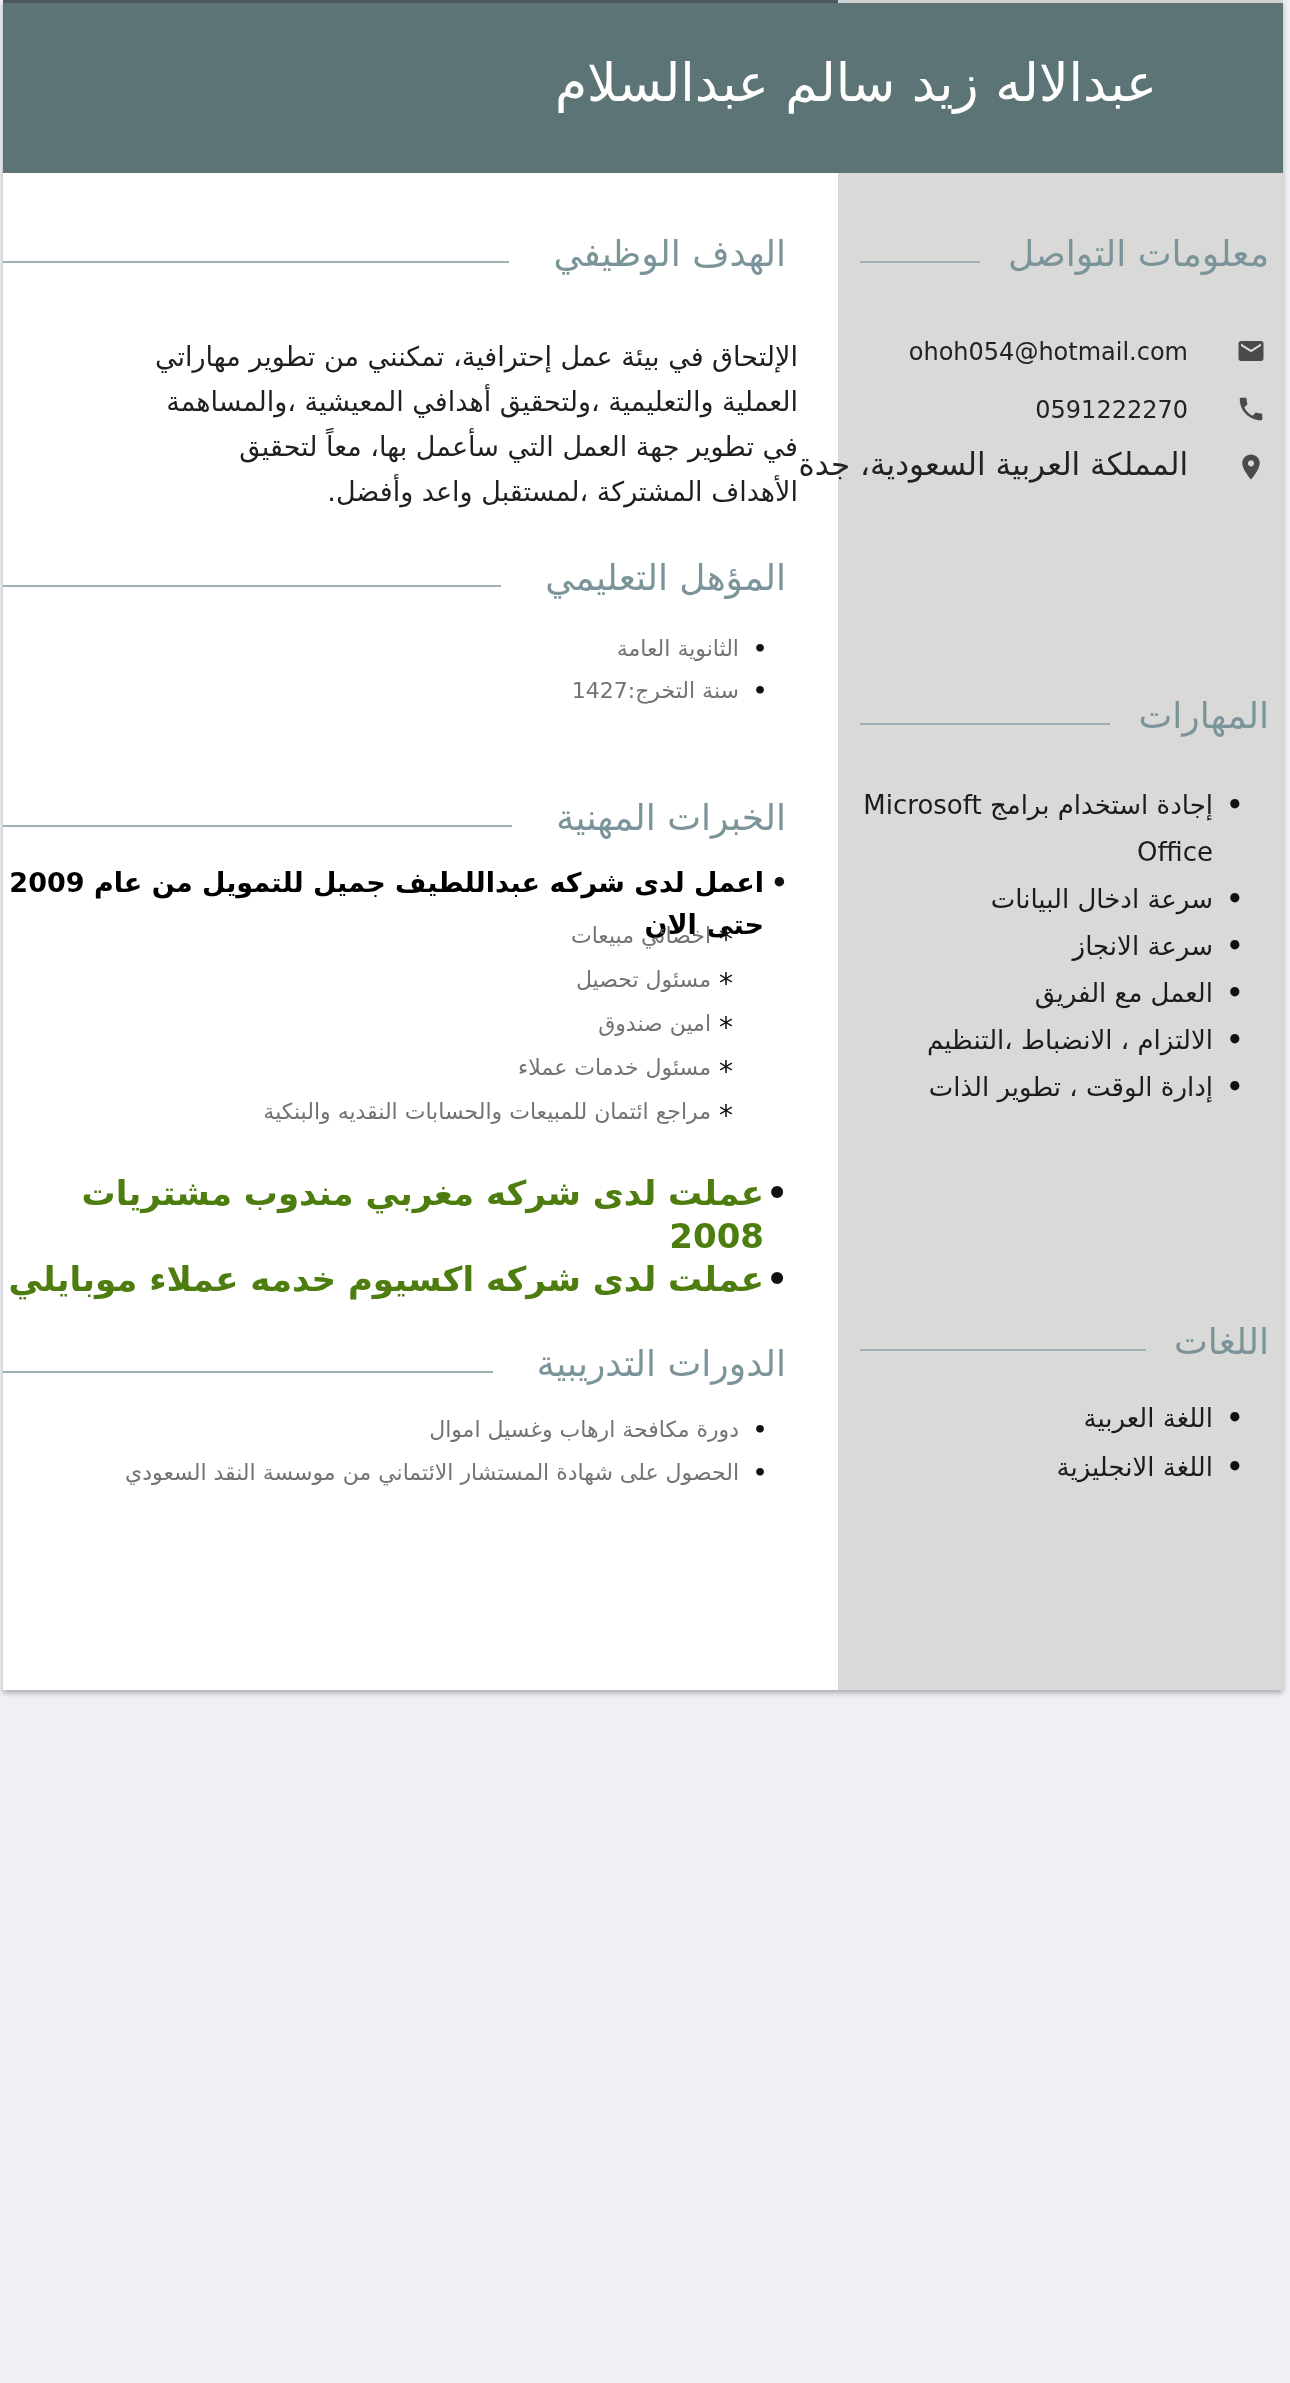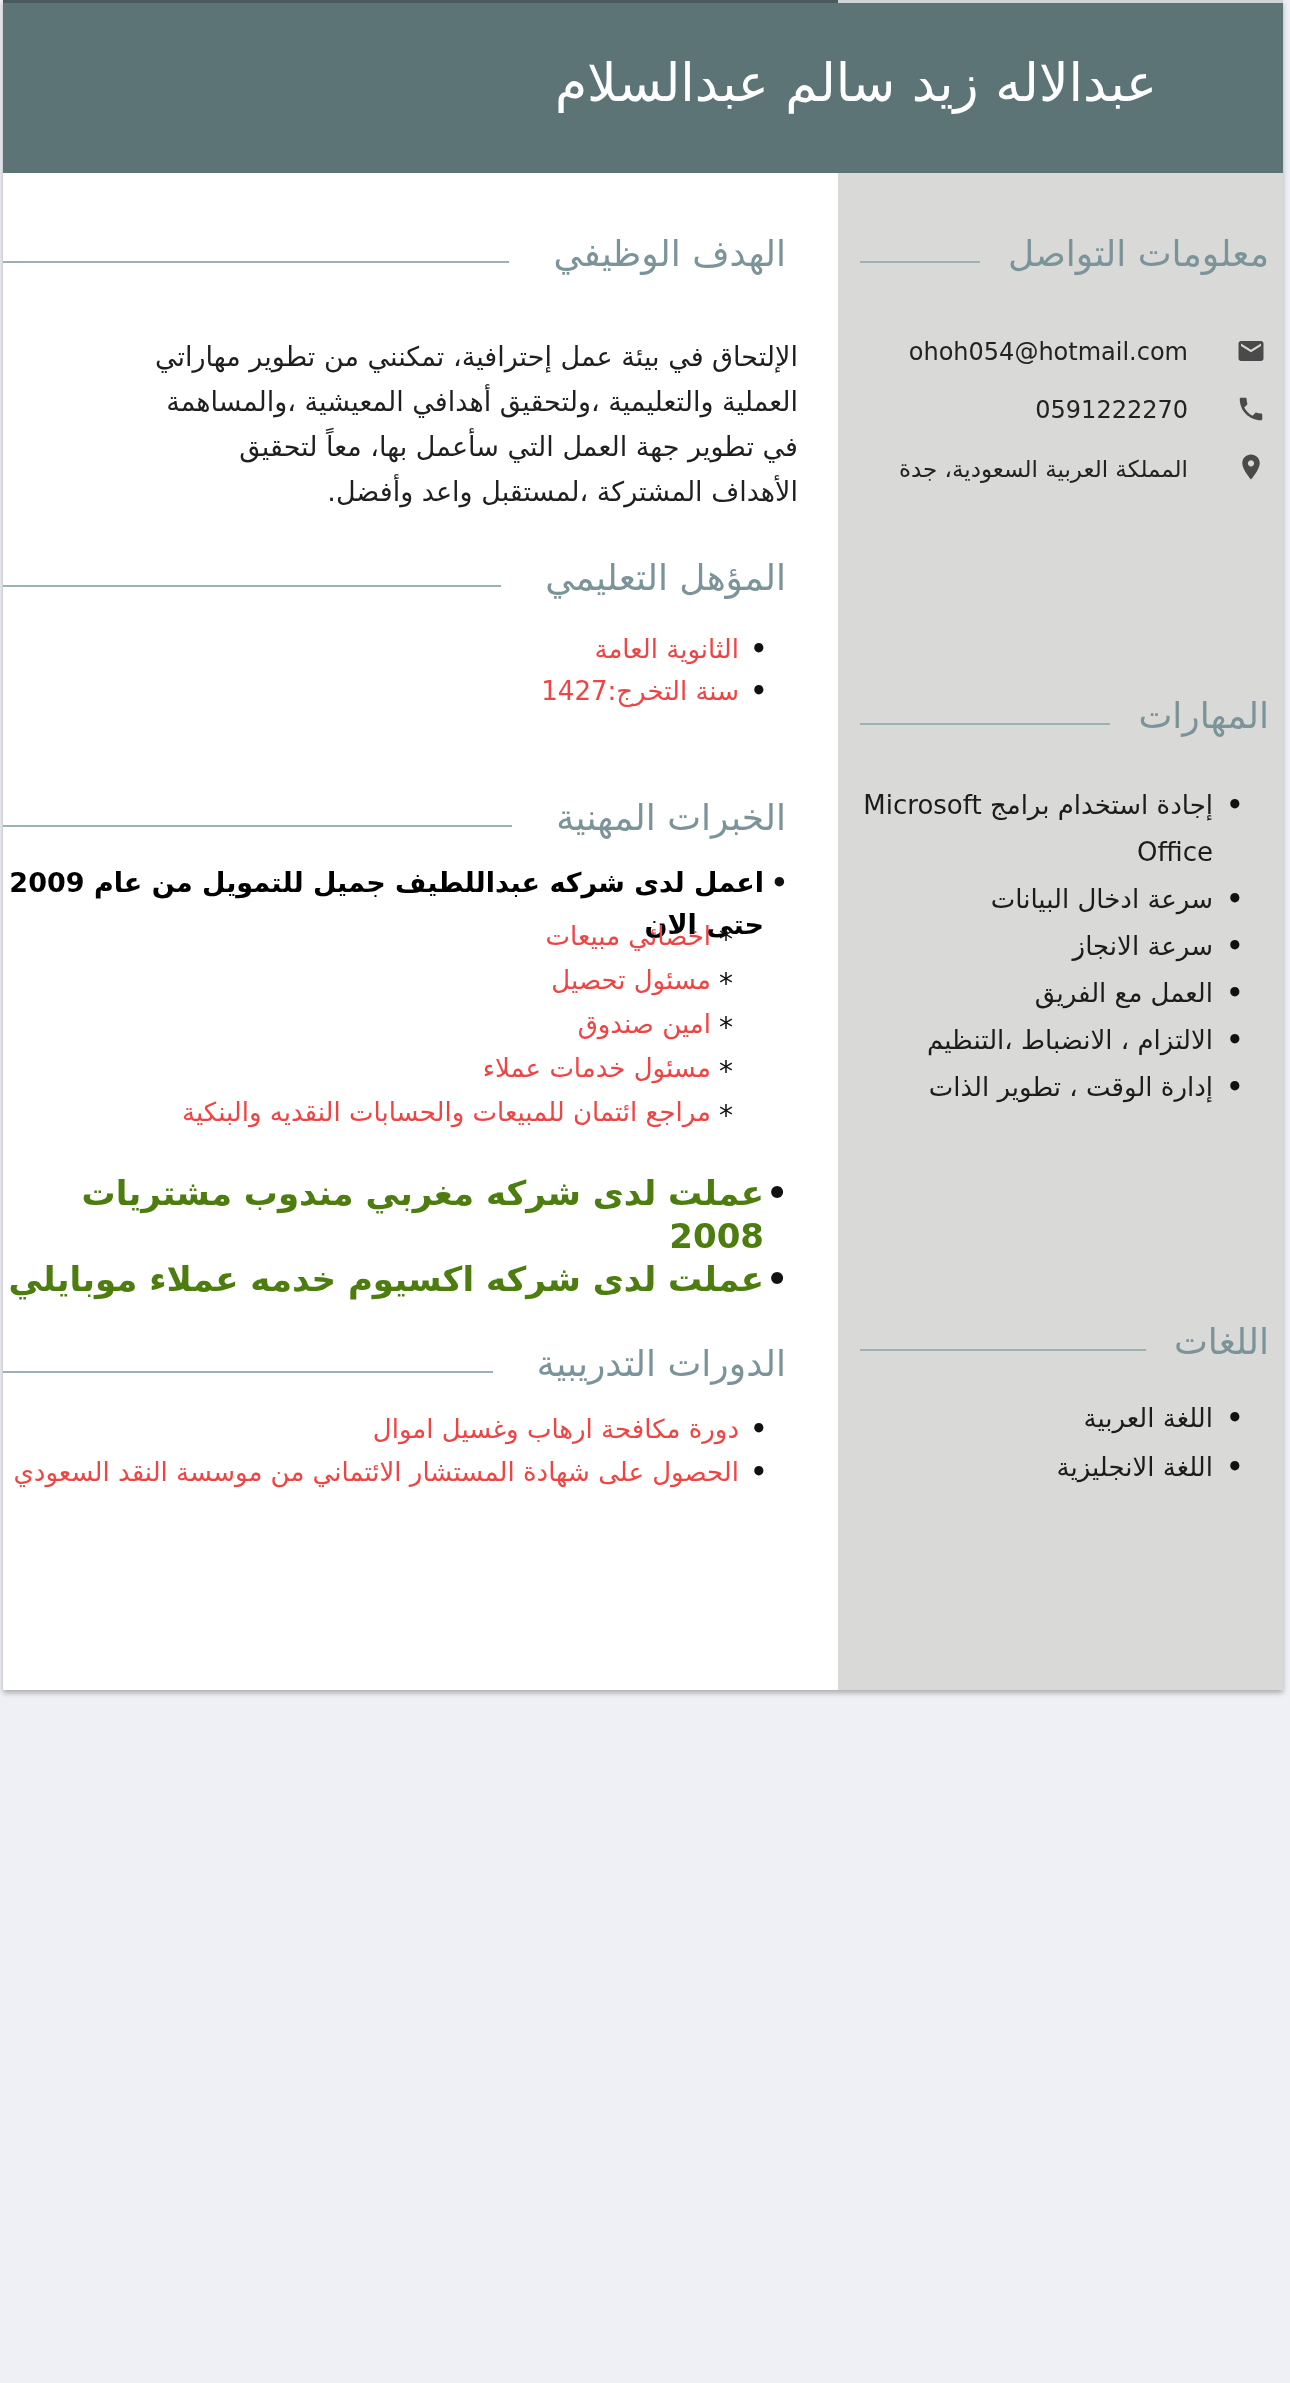--- a/index.html
+++ b/index.html
@@ -42,21 +42,21 @@
   
   .objective{
     position:absolute;top:318px;left:0;width:835px;box-sizing:border-box;
     margin:16px;padding:0 56px 0 130px;
     font-size:27px;line-height:45px;color:#1f1f1f;text-align:right;
   }
   ul.m-list{
     position:absolute;left:0;width:835px;box-sizing:border-box;
     list-style:none;margin:0;
   }
-  ul.m-list li{position:relative;font-size:26px;color:#ef4444}
+  ul.m-list li{position:relative;font-size:22px;color:#737373}
   ul.m-list li::before{
     content:"\2022";position:absolute;right:-4px;top:0;font-weight:700;color:#111;
   }
   ul.edu{top:628px;padding:0 75px 0 0}
   ul.edu li{padding-right:24px;line-height:42px}
   ul.cur{top:862px;padding:0 54px 0 0}
   ul.cur li{padding-right:20px;line-height:42px;font-weight:700;font-size:27px;color:#000}
   ul.roles{top:914px;padding:0 109px 0 0;}
   ul.roles li{padding-right:18px;line-height:44px}
   ul.roles li::before{content:"*";font-size:28px;top:4px;font-weight:400}
@@ -162,21 +162,21 @@
           </svg>
       </span>
       <span class="c-text">0591222270</span>
     </div>
     <div class="c-row">
       <span class="icn">
         <svg viewBox="0 0 24 24">
             <path d="M12 2C8.13 2 5 5.13 5 9c0 5.25 7 13 7 13s7-7.75 7-13c0-3.87-3.13-7-7-7zm0 9.5c-1.38 0-2.5-1.12-2.5-2.5s1.12-2.5 2.5-2.5 2.5 1.12 2.5 2.5-1.12 2.5-2.5 2.5z"></path>
           </svg>
       </span>
-      <span class="c-text" style="font-size:23px">المملكة العربية السعودية، جدة</span>
+      <span class="c-text" style="font-size:31px">المملكة العربية السعودية، جدة</span>
     </div>
   </div>
 
   <section class="head s-head" style="top:684px">
     <h2 class="sec-title">المهارات</h2>
     <span class="rule"></span>
   </section>
   <ul class="s-list skills">
     <li>إجادة استخدام برامج Microsoft Office</li>
     <li>سرعة ادخال البيانات</li>

